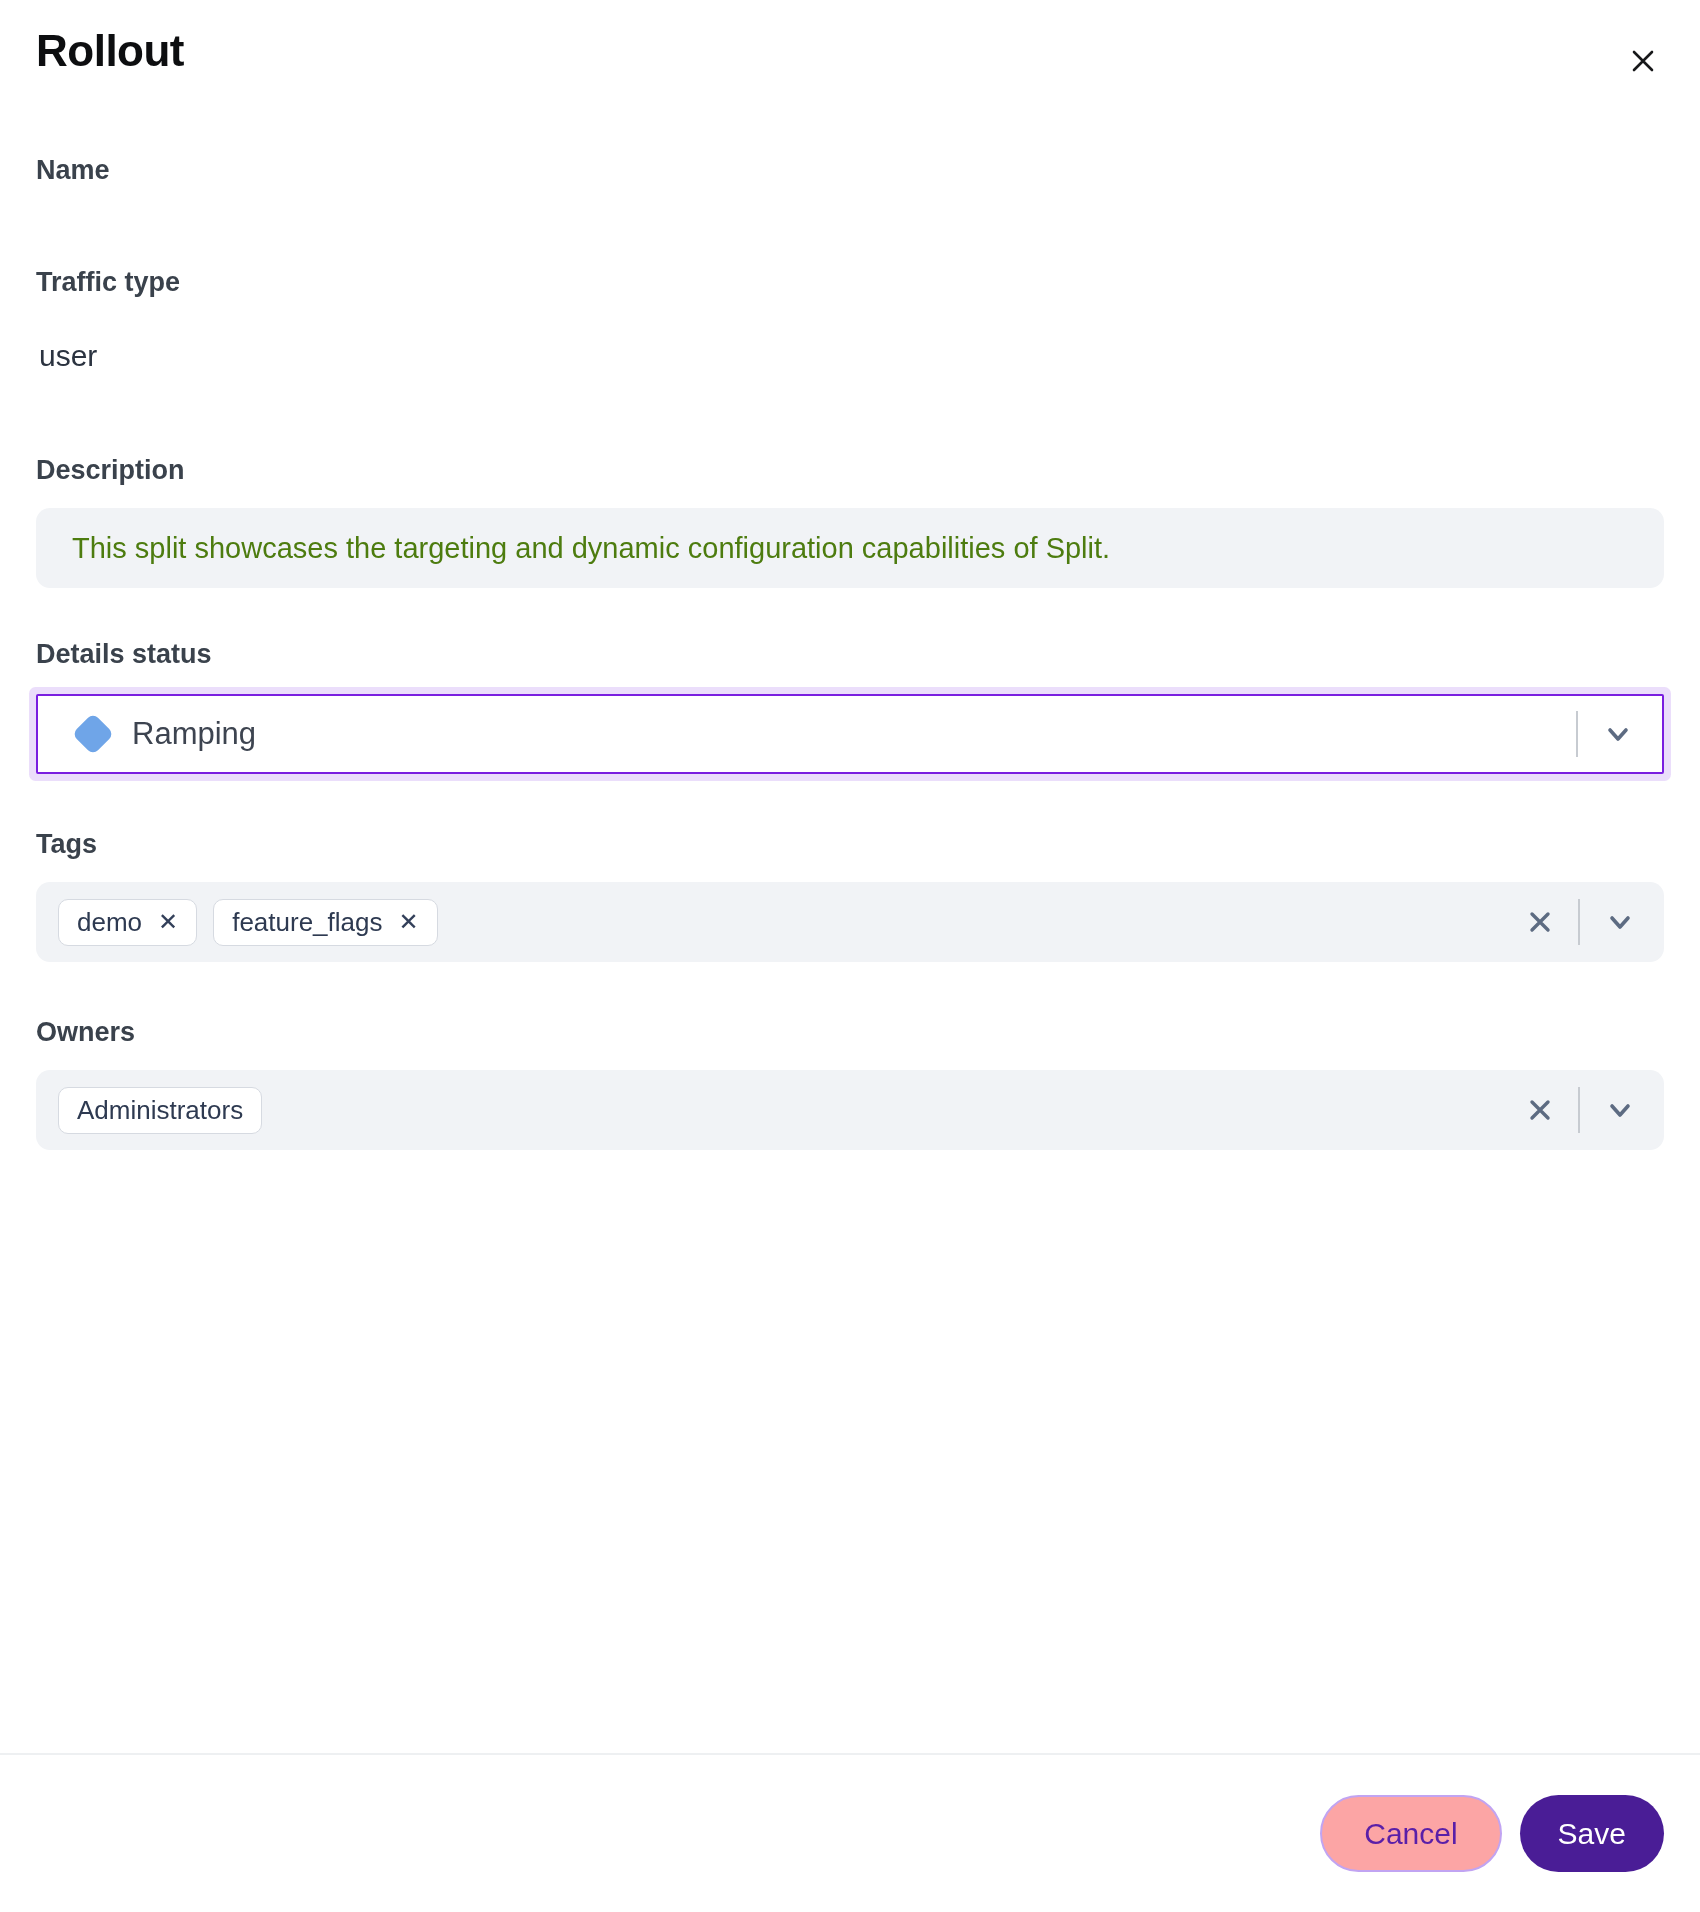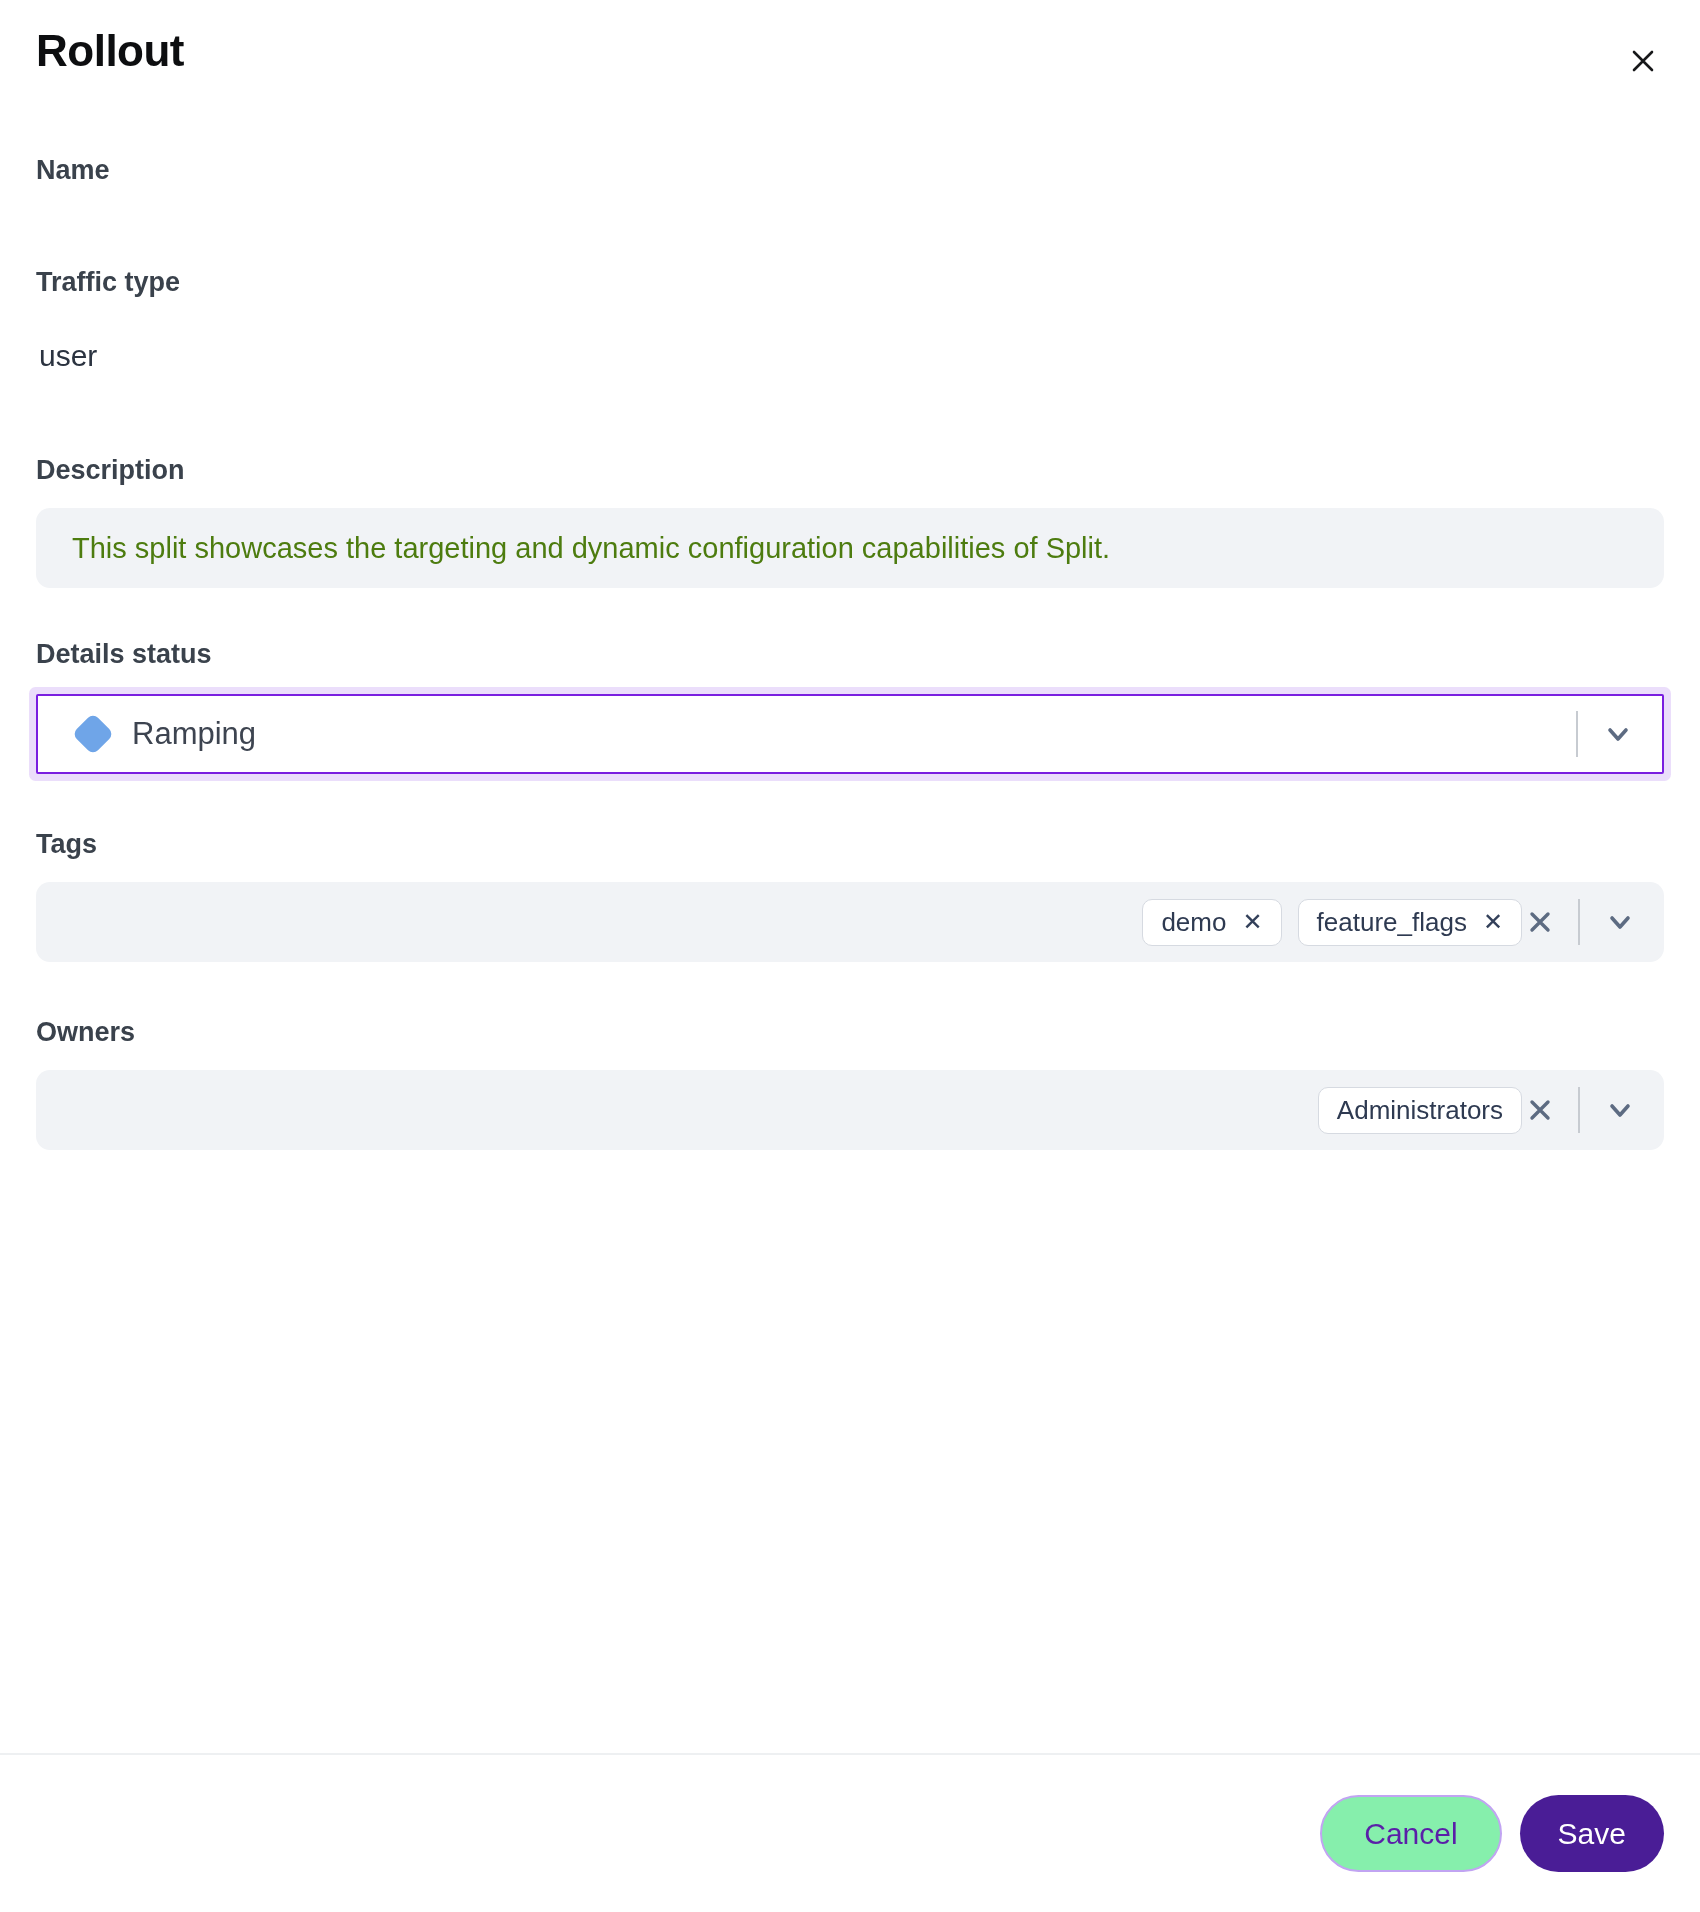--- a/index.html
+++ b/index.html
@@ -36,34 +36,34 @@
   .status-text { font-size: 31px; color: #3d4450; margin-left: 16px; }
 
   
   .field-controls { margin-left: auto; display: flex; align-items: center; gap: 20px; padding-right: 24px; }
   .v-divider { width: 2px; height: 46px; background: #c7cbd1; }
   .icon-btn { background: none; border: none; cursor: pointer; line-height: 0; padding: 4px; }
 
   
   .token-field { margin-top: 22px; min-height: 80px; background: #f1f3f6; border-radius: 14px;
                  display: flex; align-items: center; padding-left: 22px; }
-  .chips { display: flex; align-items: center; gap: 16px; flex: 1 1 auto; justify-content: flex-end; }
+  .chips { display: flex; align-items: center; gap: 16px; flex: 1 1 auto; }
   .chip { display: inline-flex; align-items: center; gap: 16px; background: #ffffff;
           border: 1.5px solid #d6dae1; border-radius: 10px; height: 47px; padding: 0 18px; }
   .chip-label { font-size: 26px; color: #2e3a51; }
   .chip-remove { font-size: 24px; font-weight: 700; color: #33405a; cursor: pointer; line-height: 1; }
 
   
   .panel-footer { position: absolute; left: 0; right: 0; bottom: 0; height: 159px;
                   border-top: 2px solid #eef0f2; background: #fff;
                   display: flex; align-items: center; justify-content: flex-end;
                   gap: 18px; padding-right: 36px; }
   .btn { height: 77px; border-radius: 44px; font-size: 30px; cursor: pointer;
          font-family: "Liberation Sans", sans-serif; }
-  .btn-cancel { background: #86efac; border: 2px solid #c1a4f2; color: #5a1fa8; padding: 0 42px; }
+  .btn-cancel { background: #fca5a5; border: 2px solid #c1a4f2; color: #5a1fa8; padding: 0 42px; }
   .btn-save { background: #4a1d96; border: none; color: #ffffff; padding: 0 38px; }
 </style>
 </head>
 <body>
 
 <div class="panel">
 
   <div class="panel-header">
     <h1 class="panel-title">Rollout</h1>
     <button class="close-btn" aria-label="Close">

